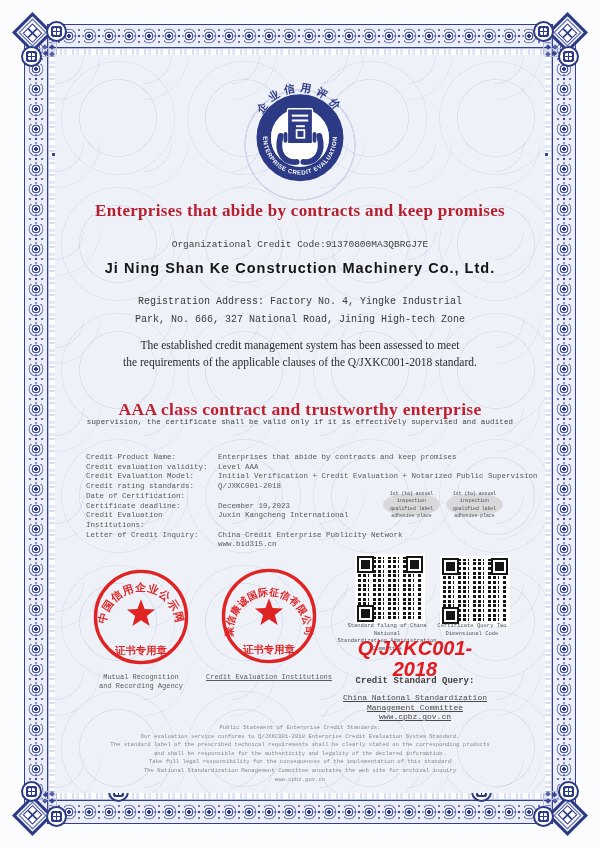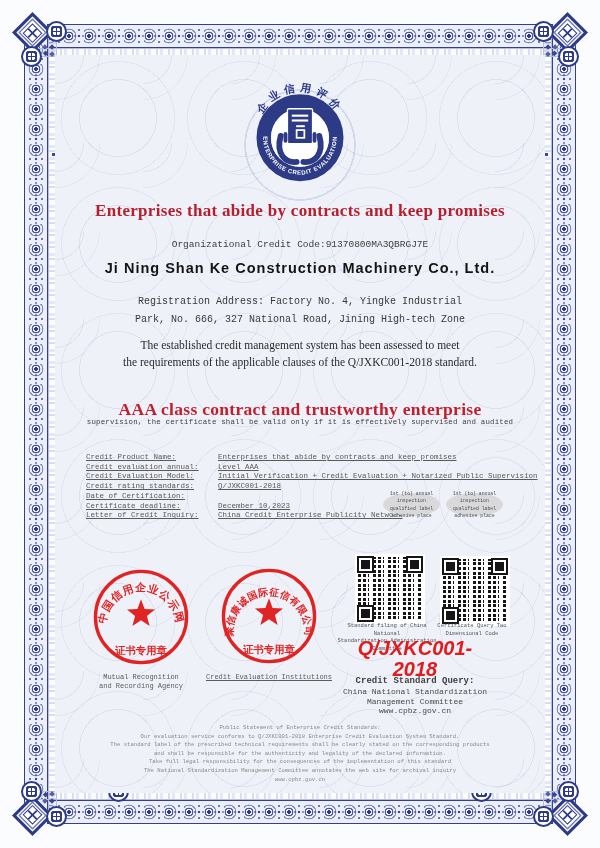--- a/index.html
+++ b/index.html
@@ -84,21 +84,21 @@
   .cblock{position:absolute;left:56px;right:56px;text-align:center;}
   .emblem{position:absolute;left:50%;top:72px;transform:translateX(-50%);}
   .main-title{top:201px;font:bold 17px/1.2 "Liberation Serif",serif;color:#b81e2e;letter-spacing:.3px;}
   .org-code{top:239px;font:9.5px/1.2 "Liberation Mono",monospace;color:#3d3d3d;}
   .company{top:260px;font:bold 14.5px/1.2 "Liberation Sans",sans-serif;color:#141414;letter-spacing:1px;}
   .address{top:293px;font:10px/17.5px "Liberation Mono",monospace;color:#3a3a3a;}
   .assessment{top:337px;font:11.5px/16.5px "Liberation Serif",serif;color:#2b2b2b;}
   .award{top:384px;font:bold 17.5px/1.2 "Liberation Serif",serif;color:#c21e2e;letter-spacing:.3px;margin-top:15px;}
   .supervision{top:415px;font:7.4px/15px "Liberation Mono",monospace;color:#3e3e3e;letter-spacing:.2px;}
 
-  .details{position:absolute;left:86px;top:453px;width:460px;font:7.5px/9.7px "Liberation Mono",monospace;color:#5a5a5a;text-align:left;text-decoration:underline;}
+  .details{position:absolute;left:86px;top:453px;width:460px;font:7.5px/9.7px "Liberation Mono",monospace;color:#5a5a5a;text-align:left;}
   .details .row{display:flex;}
   .details .lbl{width:132px;flex:none;}
   .details .val{flex:1;white-space:nowrap;}
 
   .ovals{position:absolute;left:383px;top:493px;display:flex;gap:6px;}
   .oval{width:57px;height:23px;border-radius:50%;background:#d9d9dc;display:flex;flex-direction:column;align-items:center;justify-content:center;
     font:4.8px/1.5 "Liberation Mono",monospace;color:#4e4e52;text-align:center;}
 
   .seal{position:absolute;width:98px;height:98px;}
   .seal.left{left:92px;top:568px;}
@@ -118,21 +118,21 @@
   .qr .f::after{content:"";position:absolute;inset:2.4px;background:#151515;}
   .qr .f.tl{left:-1px;top:-1px}.qr .f.tr{right:-1px;top:-1px}.qr .f.bl{left:-1px;bottom:-1px}
   .qr-caption{position:absolute;text-align:center;font:5.5px/7.5px "Liberation Mono",monospace;color:#56565a;}
   .qr-caption.left{left:335px;top:622px;width:104px;}
   .qr-caption.right{left:424px;top:622px;width:96px;}
 
   .standard-no{position:absolute;left:345px;top:638px;width:140px;text-align:center;
     font:italic 800 20px/21px "Liberation Sans",sans-serif;color:#e31b1e;}
   .query{position:absolute;left:330px;top:676px;width:170px;text-align:center;color:#3f3f3f;}
   .query .q-head{font:bold 9px/11px "Liberation Mono",monospace;}
-  .query .q-body{font:8px/9.5px "Liberation Mono",monospace;color:#4a4a4a;}
+  .query .q-body{margin-top:6px;font:8px/9.5px "Liberation Mono",monospace;color:#4a4a4a;text-decoration:underline;}
 
   .footer{position:absolute;left:56px;right:56px;top:724px;text-align:center;
     font:5.6px/8.6px "Liberation Mono",monospace;color:#8a8a8a;}
 </style>
 </head>
 <body>
 
 <div class="page">
 
   <div class="band-h top"></div>
@@ -256,41 +256,49 @@
   <div class="cblock supervision">
     <div>supervision, the certificate shall be valid only if it is effectively supervised and audited</div>
   </div>
 
   <div class="details">
     <div class="row">
         <span class="lbl">Credit Product Name:</span>
         <span class="val">Enterprises that abide by contracts and keep promises</span>
       </div>
     <div class="row">
-        <span class="lbl">Credit evaluation annual:</span>
+        <span class="lbl">Credit evaluation validity:</span>
         <span class="val">Level AAA</span>
       </div>
     <div class="row">
         <span class="lbl">Credit Evaluation Model:</span>
         <span class="val">Initial Verification + Credit Evaluation + Notarized Public Supervision</span>
       </div>
     <div class="row">
         <span class="lbl">Credit rating standards:</span>
         <span class="val">Q/JXKC001-2018</span>
       </div>
     <div class="row">
         <span class="lbl">Date of Certification:</span>
       </div>
     <div class="row">
         <span class="lbl">Certificate deadline:</span>
         <span class="val">December 10,2023</span>
       </div>
     <div class="row">
+        <span class="lbl">Credit Evaluation Institutions:</span>
+        <span class="val">Juxin Kangcheng International</span>
+      </div>
+    <div class="row">
         <span class="lbl">Letter of Credit Inquiry:</span>
         <span class="val">China Credit Enterprise Publicity Network</span>
+      </div>
+    <div class="row">
+        <span class="lbl"></span>
+        <span class="val">www.bid315.cn</span>
       </div>
   </div>
 
   <div class="ovals">
     <div class="oval">
       <div>1st (to) annual inspection</div>
       <div>qualified label adhesive place</div>
     </div>
     <div class="oval">
       <div>1st (to) annual inspection</div>

